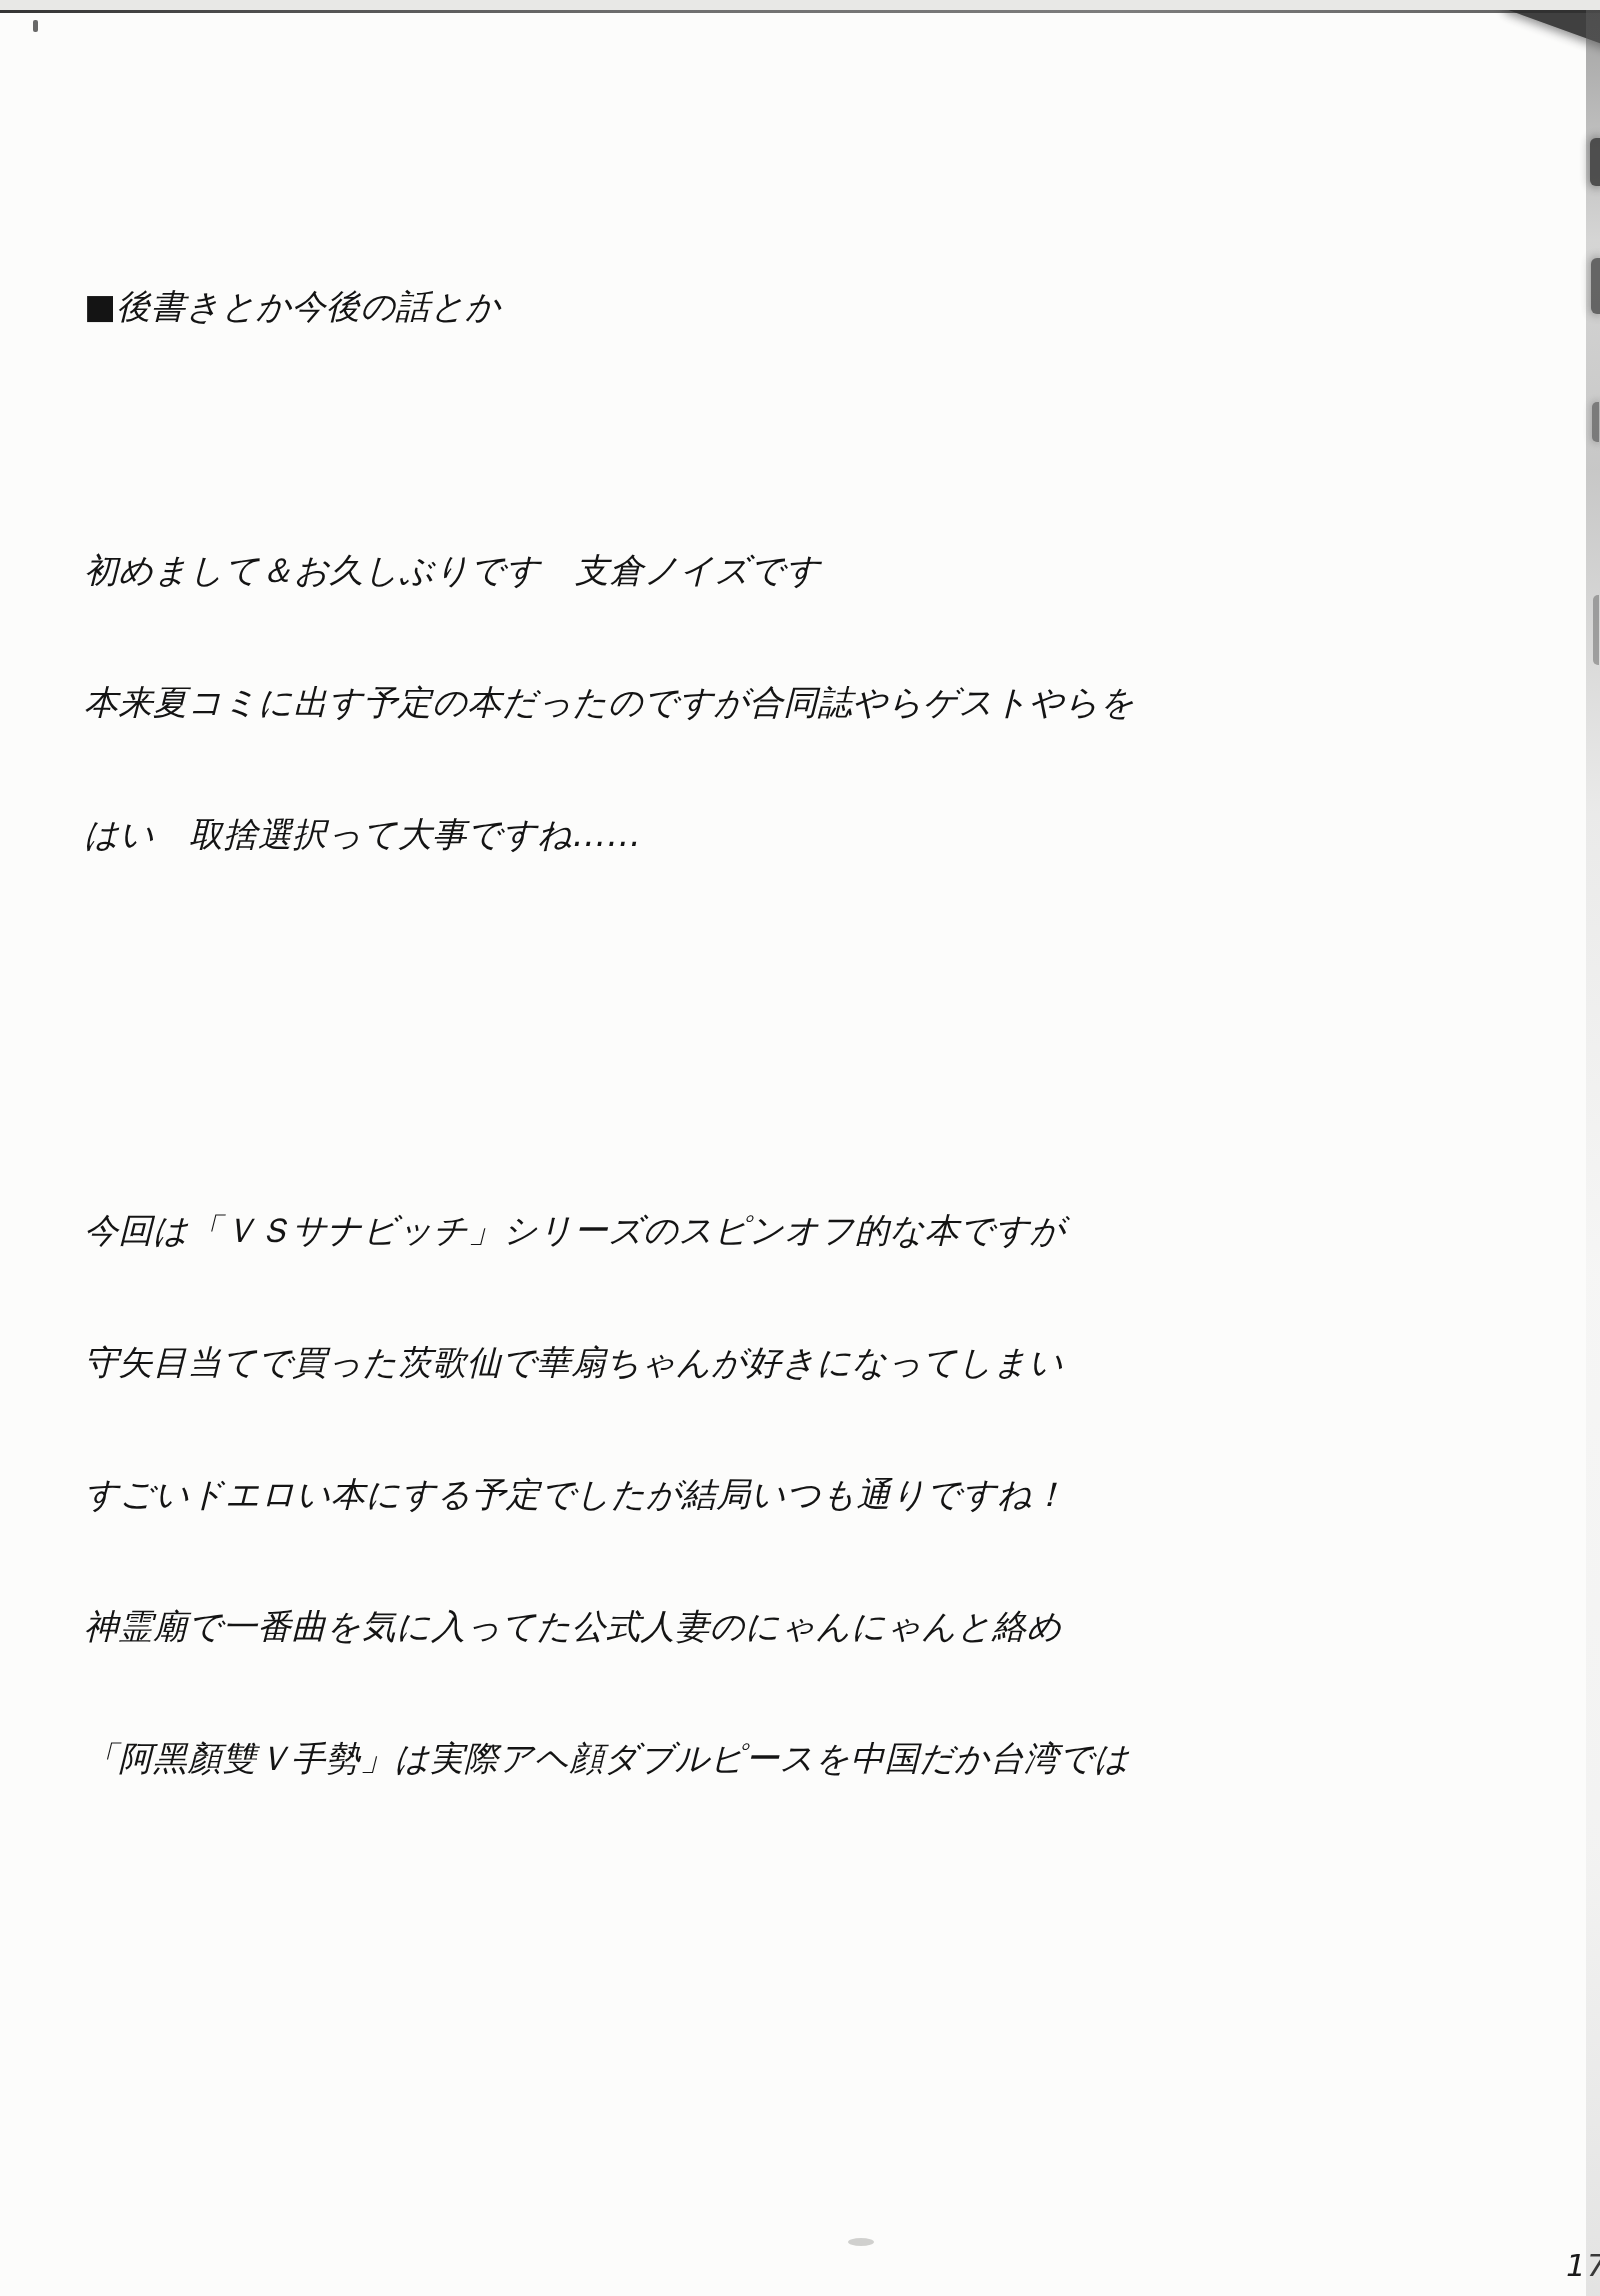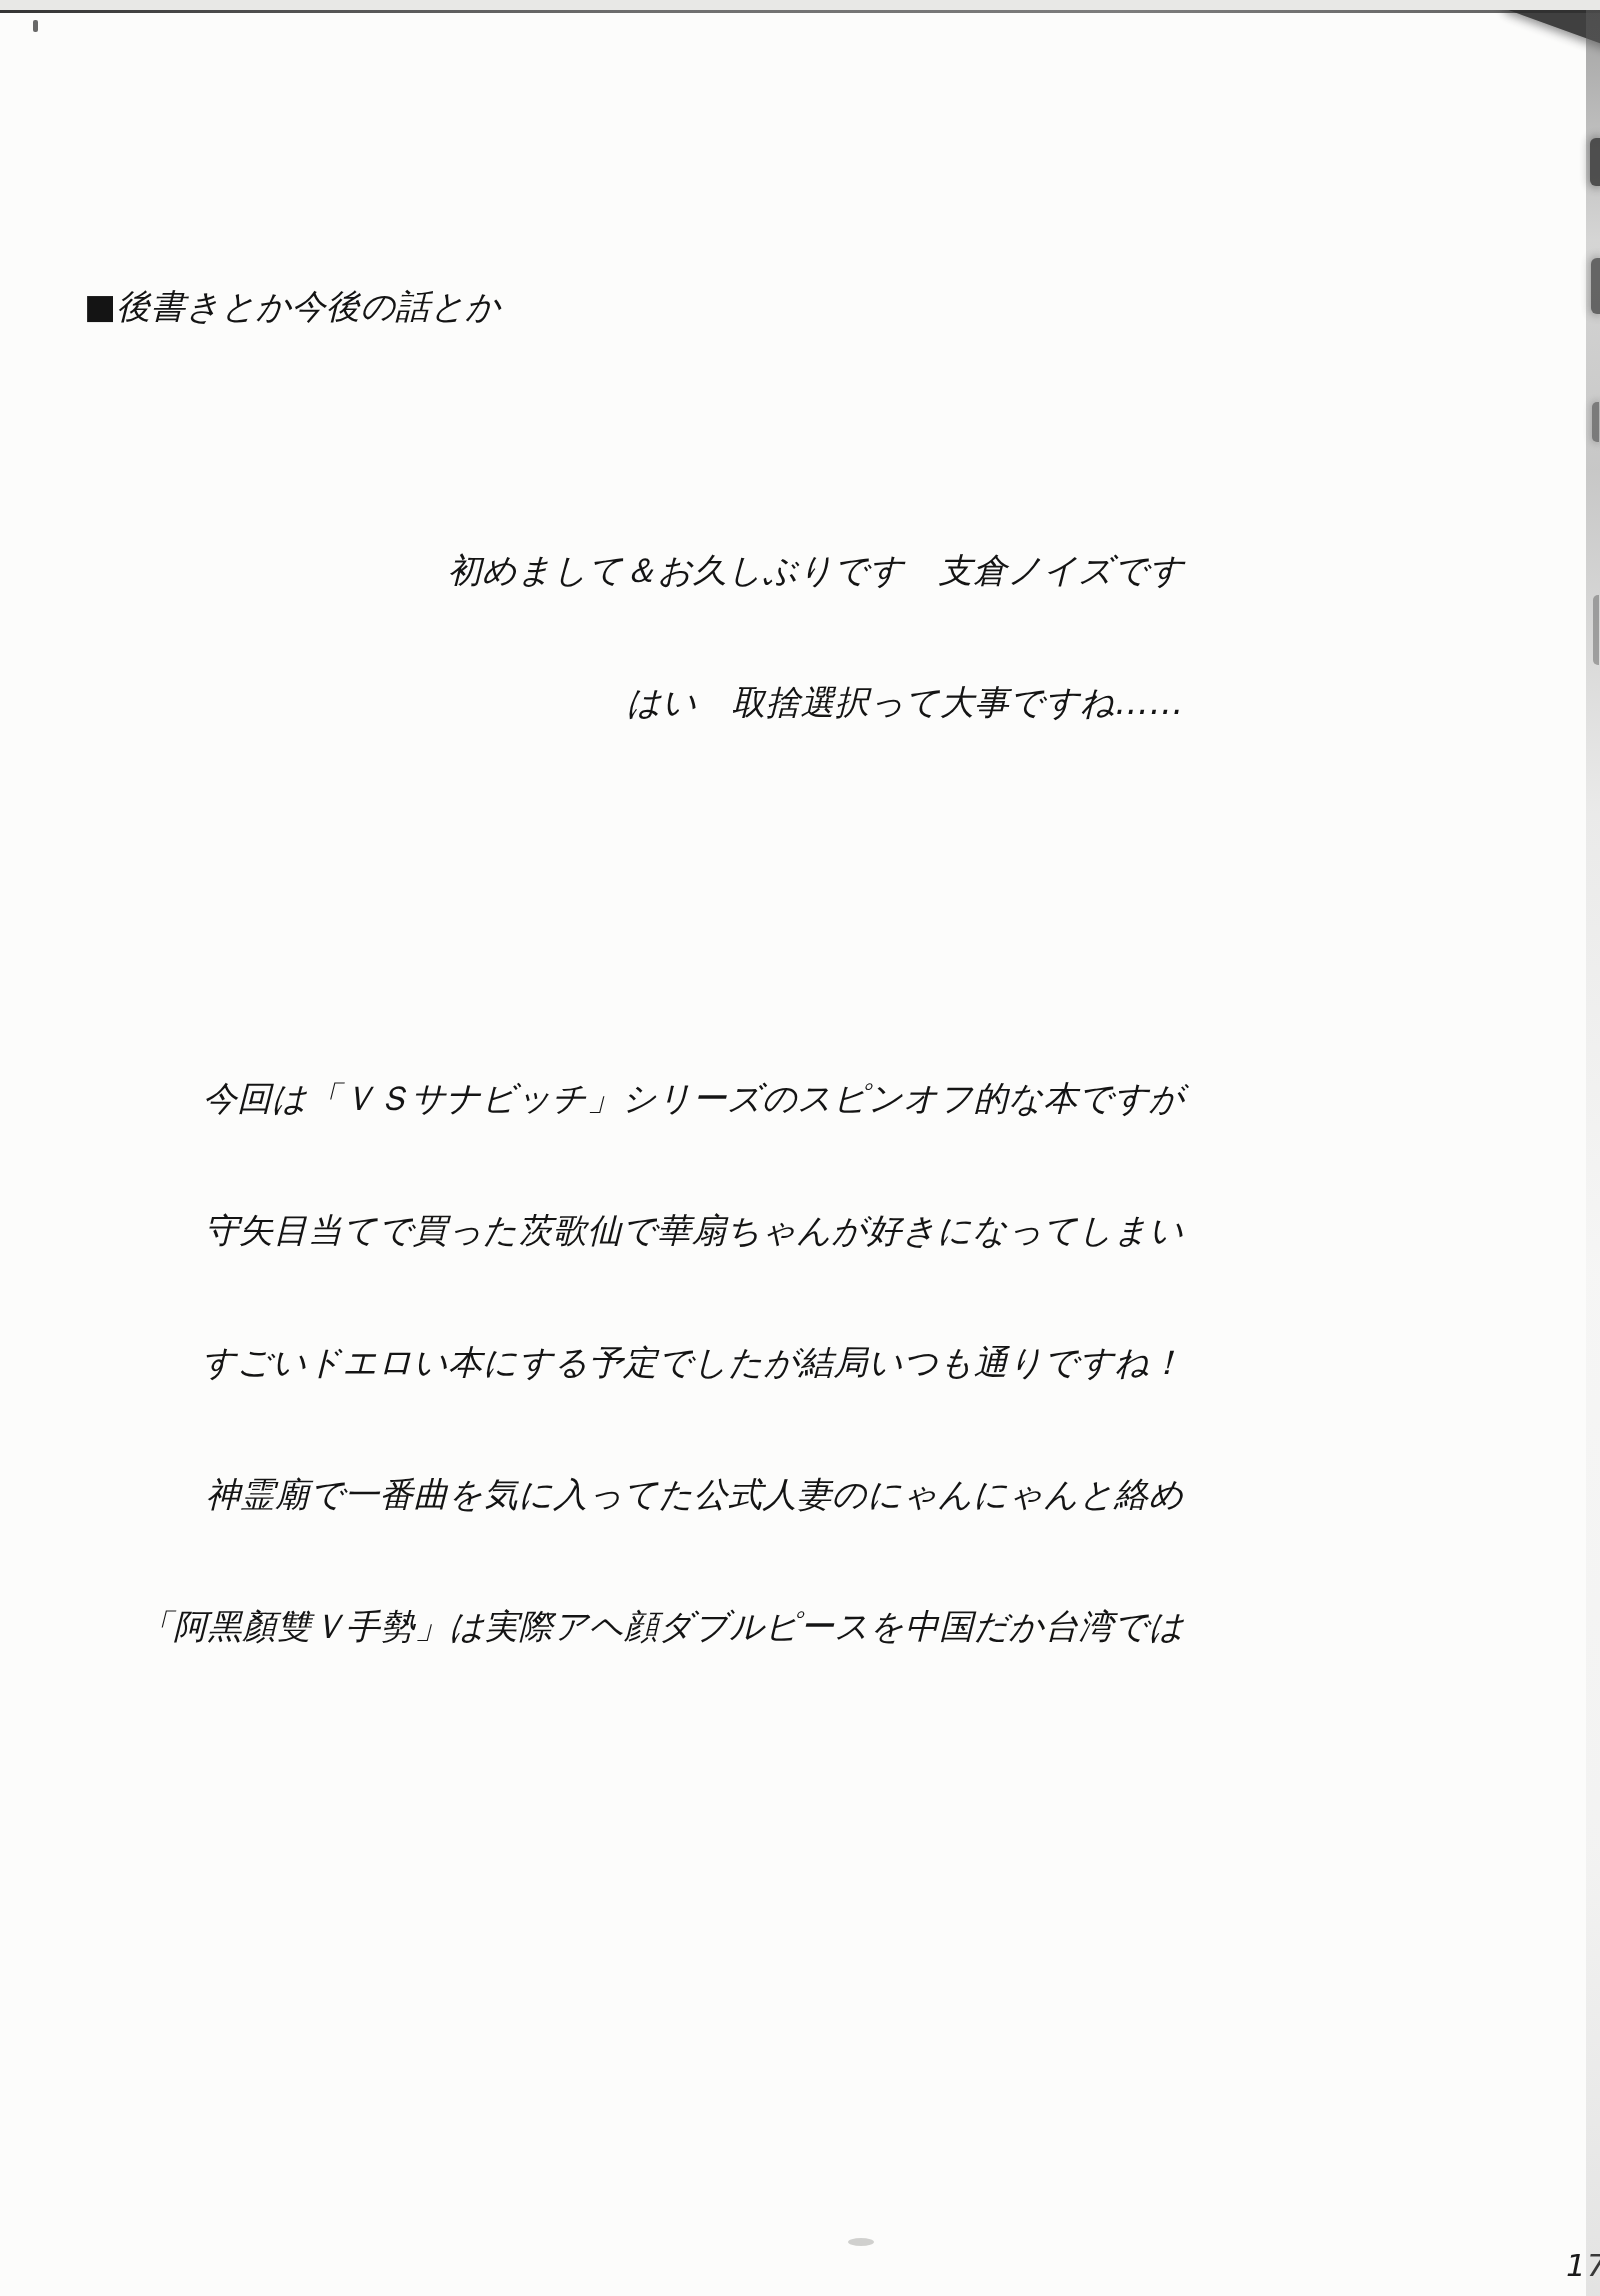--- a/index.html
+++ b/index.html
@@ -24,21 +24,21 @@
     top: 186px;
     width: 1100px;
     font-size: 34px;
     line-height: 44px;
     font-weight: 500;
     letter-spacing: 0.5px;
     white-space: pre;
   }
   .para { margin: 0 0 44px 0; }
   .para:last-of-type { margin-bottom: 0; }
-  .line { height: 44px; text-align: right; }
+  .line { height: 44px; }
   .title-line { height: 44px; }
   .page-number {
     position: absolute;
     left: 1566px;
     top: 2237px;
     font-size: 31px;
     color: #1a1a1a;
     letter-spacing: 1px;
   }
   
@@ -103,20 +103,21 @@
 </head>
 <body>
 
 <div class="page">
 
   <div class="content">
     <div class="title-line">■後書きとか今後の話とか</div>
 
     <div class="para">
       <div class="line">初めまして＆お久しぶりです　支倉ノイズです</div>
+      <div class="line">本来夏コミに出す予定の本だったのですが合同誌やらゲストやらを</div>
       <div class="line">はい　取捨選択って大事ですね……</div>
     </div>
 
     <div class="para">
       <div class="line">今回は「ＶＳサナビッチ」シリーズのスピンオフ的な本ですが</div>
       <div class="line">守矢目当てで買った茨歌仙で華扇ちゃんが好きになってしまい</div>
       <div class="line">すごいドエロい本にする予定でしたが結局いつも通りですね！</div>
       <div class="line">神霊廟で一番曲を気に入ってた公式人妻のにゃんにゃんと絡め</div>
       <div class="line">「阿黑顏雙Ｖ手勢」は実際アヘ顔ダブルピースを中国だか台湾では</div>
       

